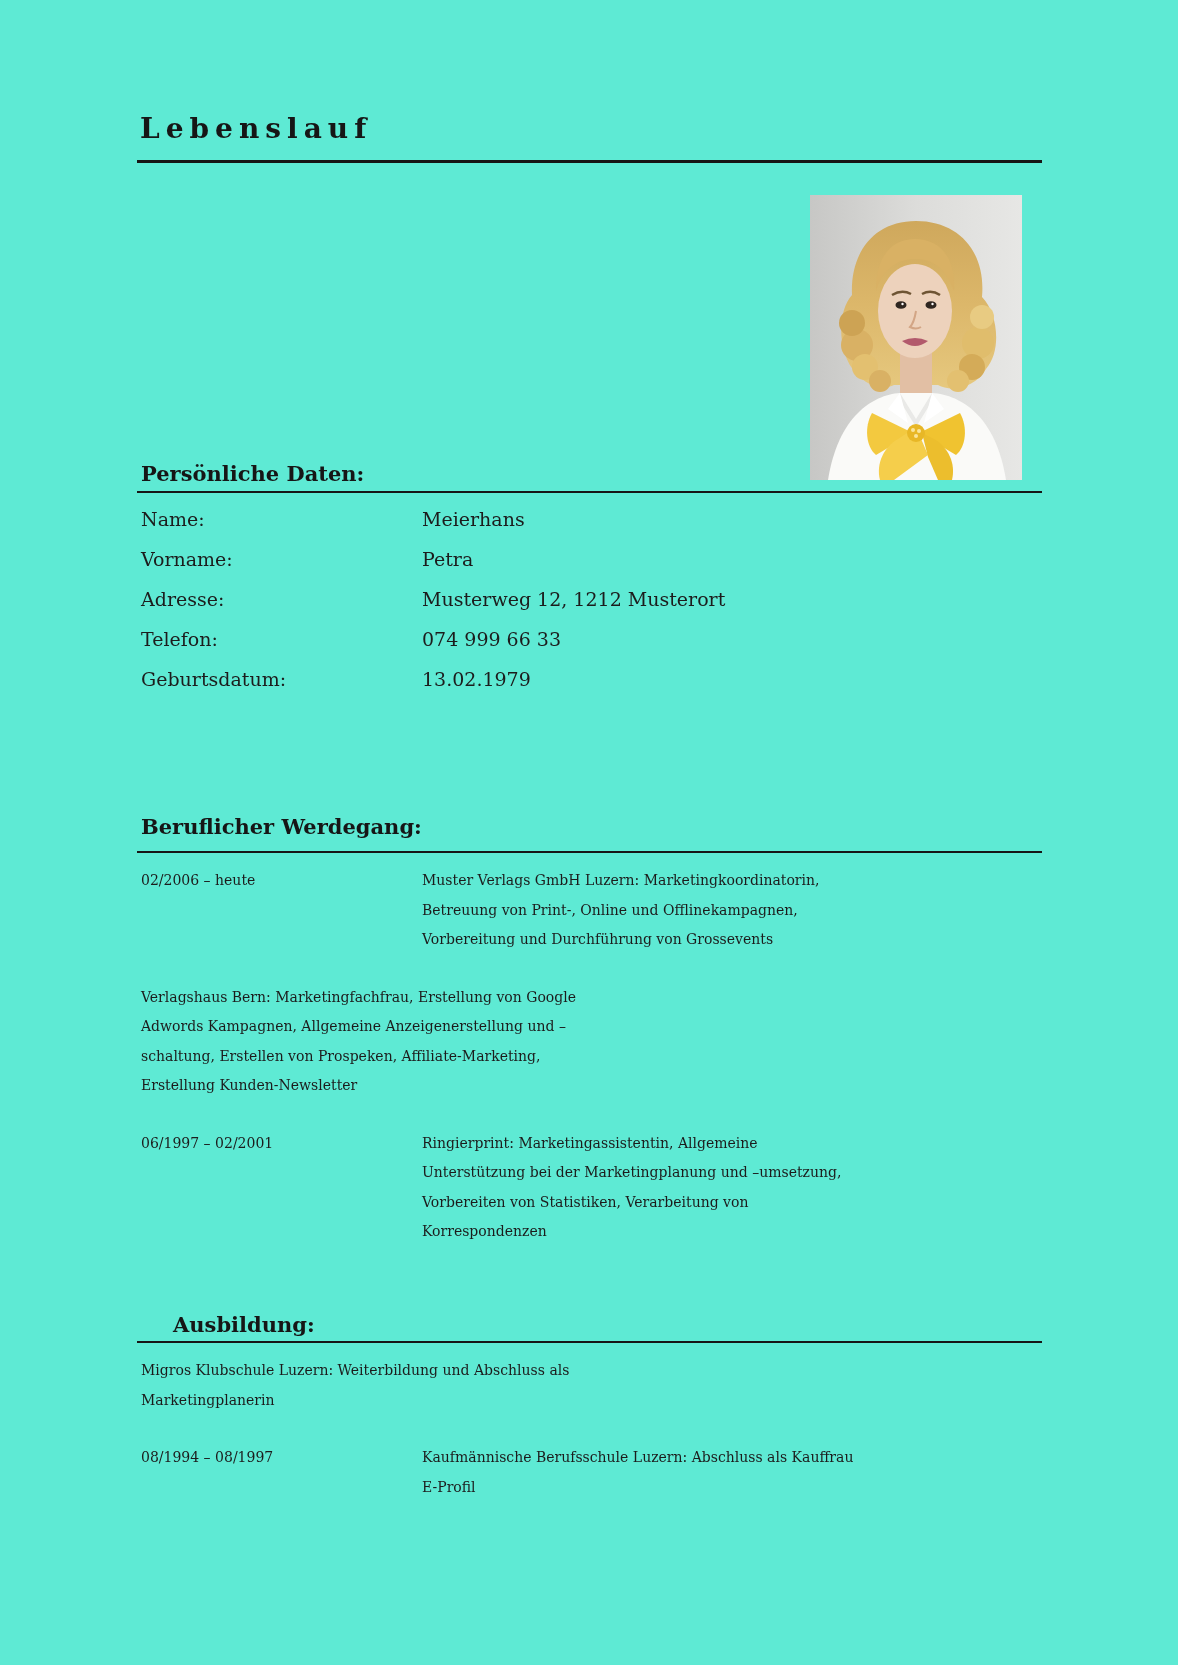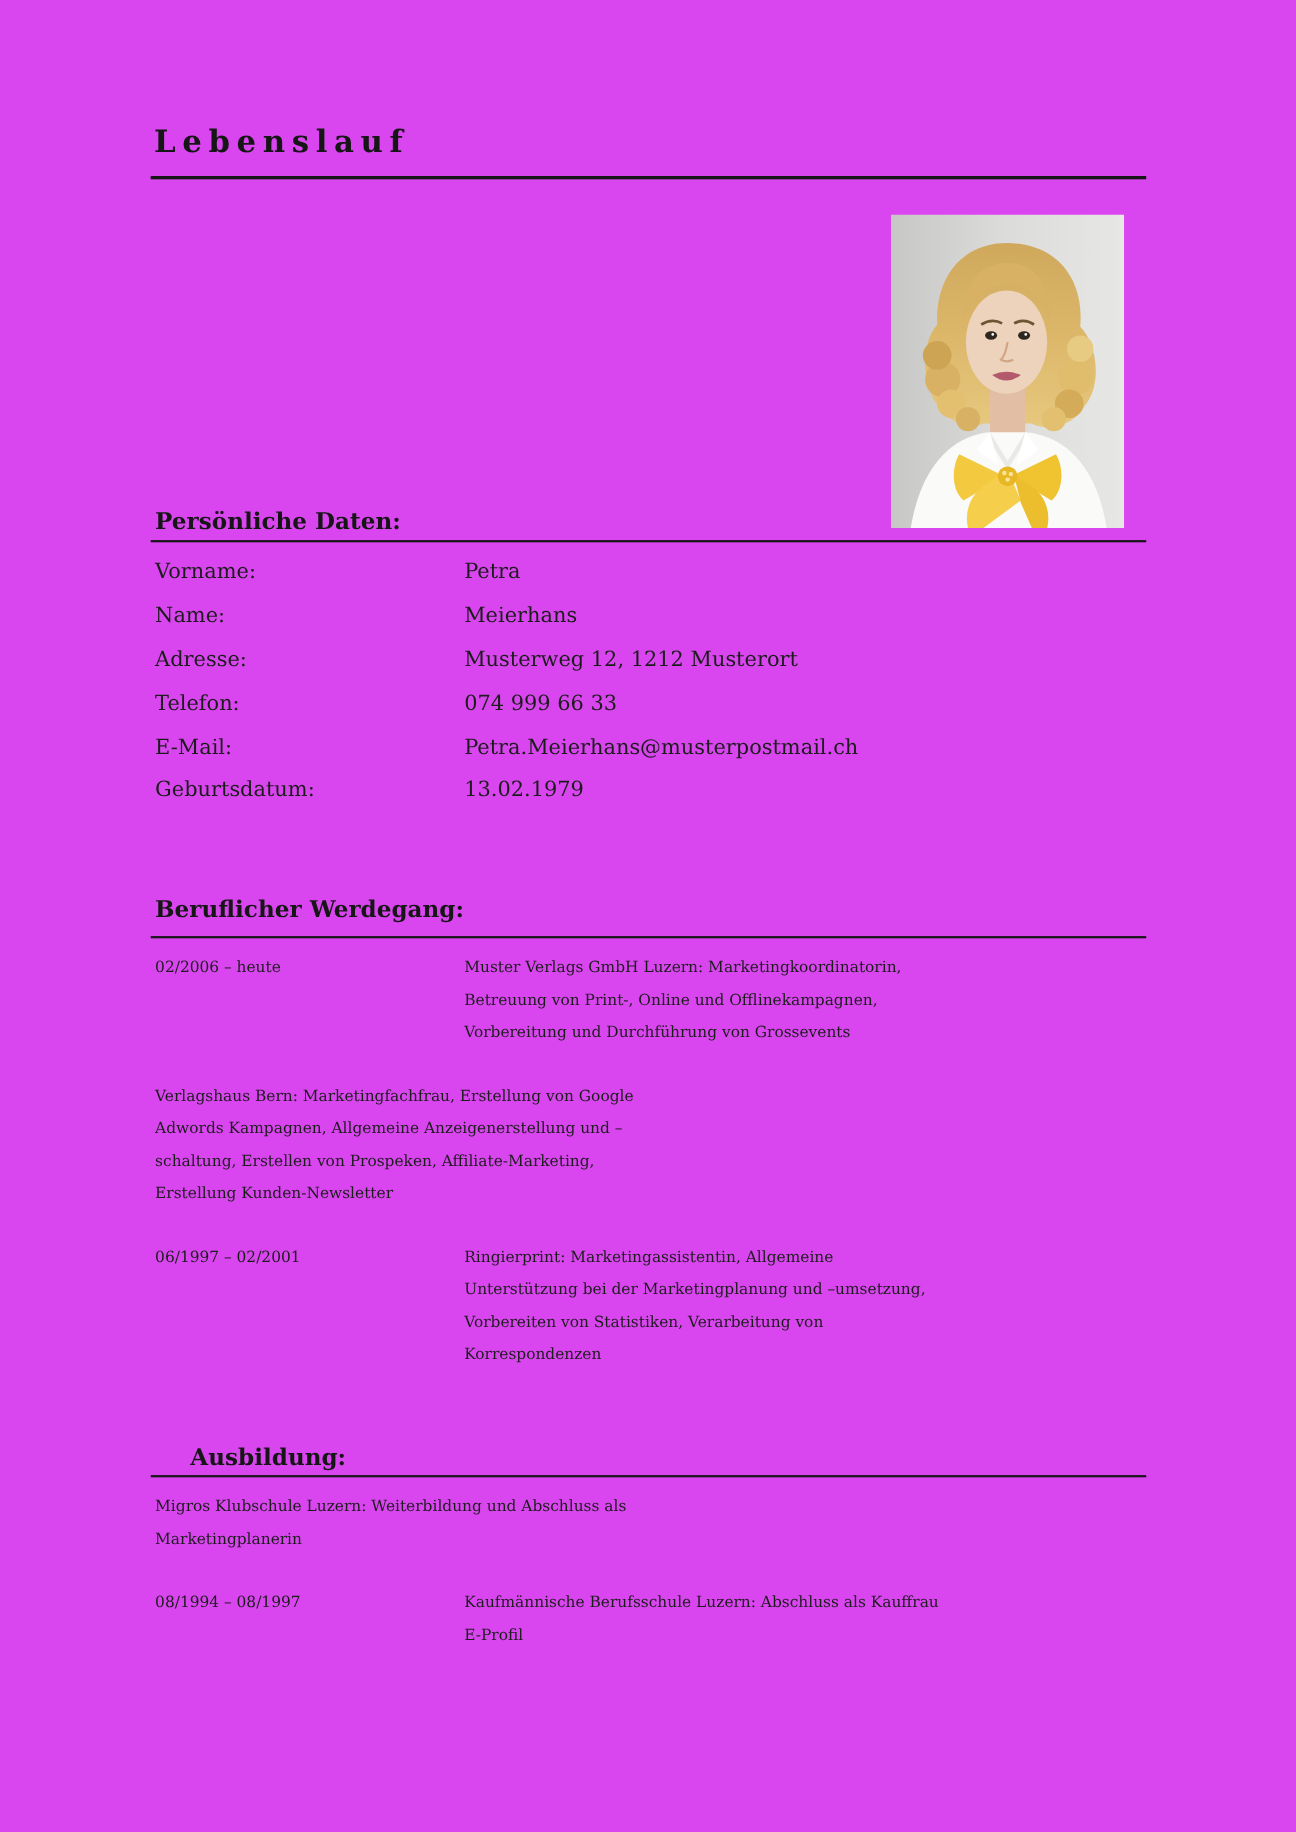--- a/index.html
+++ b/index.html
@@ -4,21 +4,21 @@
 <style>
   html, body {
     margin: 0;
     padding: 0;
     background: #ffffff;
   }
   .page {
     position: relative;
     width: 1178px;
     height: 1665px;
-    background: #d946ef;
+    background: #5eead4;
     font-family: "DejaVu Serif", "Liberation Serif", serif;
     color: #1c1c1c;
     overflow: hidden;
   }
   .title {
     position: absolute;
     left: 140px;
     top: 112px;
     margin: 0;
     font-size: 28px;
@@ -169,38 +169,34 @@
       <circle cx="109" cy="236" r="2" fill="#fbe59a"></circle>
       <circle cx="106" cy="241" r="2" fill="#fbe59a"></circle>
     </svg>
   </div>
 
   <h2 class="sec-heading h-personal">Persönliche Daten:</h2>
   <div class="rule rule-personal"></div>
 
   <div class="personal-rows">
     <div class="prow">
+      <span class="plabel">Name:</span>
+      <span class="pvalue">Meierhans</span>
+    </div>
+    <div class="prow">
       <span class="plabel">Vorname:</span>
       <span class="pvalue">Petra</span>
     </div>
     <div class="prow">
-      <span class="plabel">Name:</span>
-      <span class="pvalue">Meierhans</span>
-    </div>
-    <div class="prow">
       <span class="plabel">Adresse:</span>
       <span class="pvalue">Musterweg 12, 1212 Musterort</span>
     </div>
     <div class="prow">
       <span class="plabel">Telefon:</span>
       <span class="pvalue">074 999 66 33</span>
-    </div>
-    <div class="prow">
-      <span class="plabel">E-Mail:</span>
-      <span class="pvalue">Petra.Meierhans@musterpostmail.ch</span>
     </div>
     <div class="prow">
       <span class="plabel">Geburtsdatum:</span>
       <span class="pvalue">13.02.1979</span>
     </div>
   </div>
 
   <h2 class="sec-heading h-career">Beruflicher Werdegang:</h2>
   <div class="rule rule-career"></div>
 

